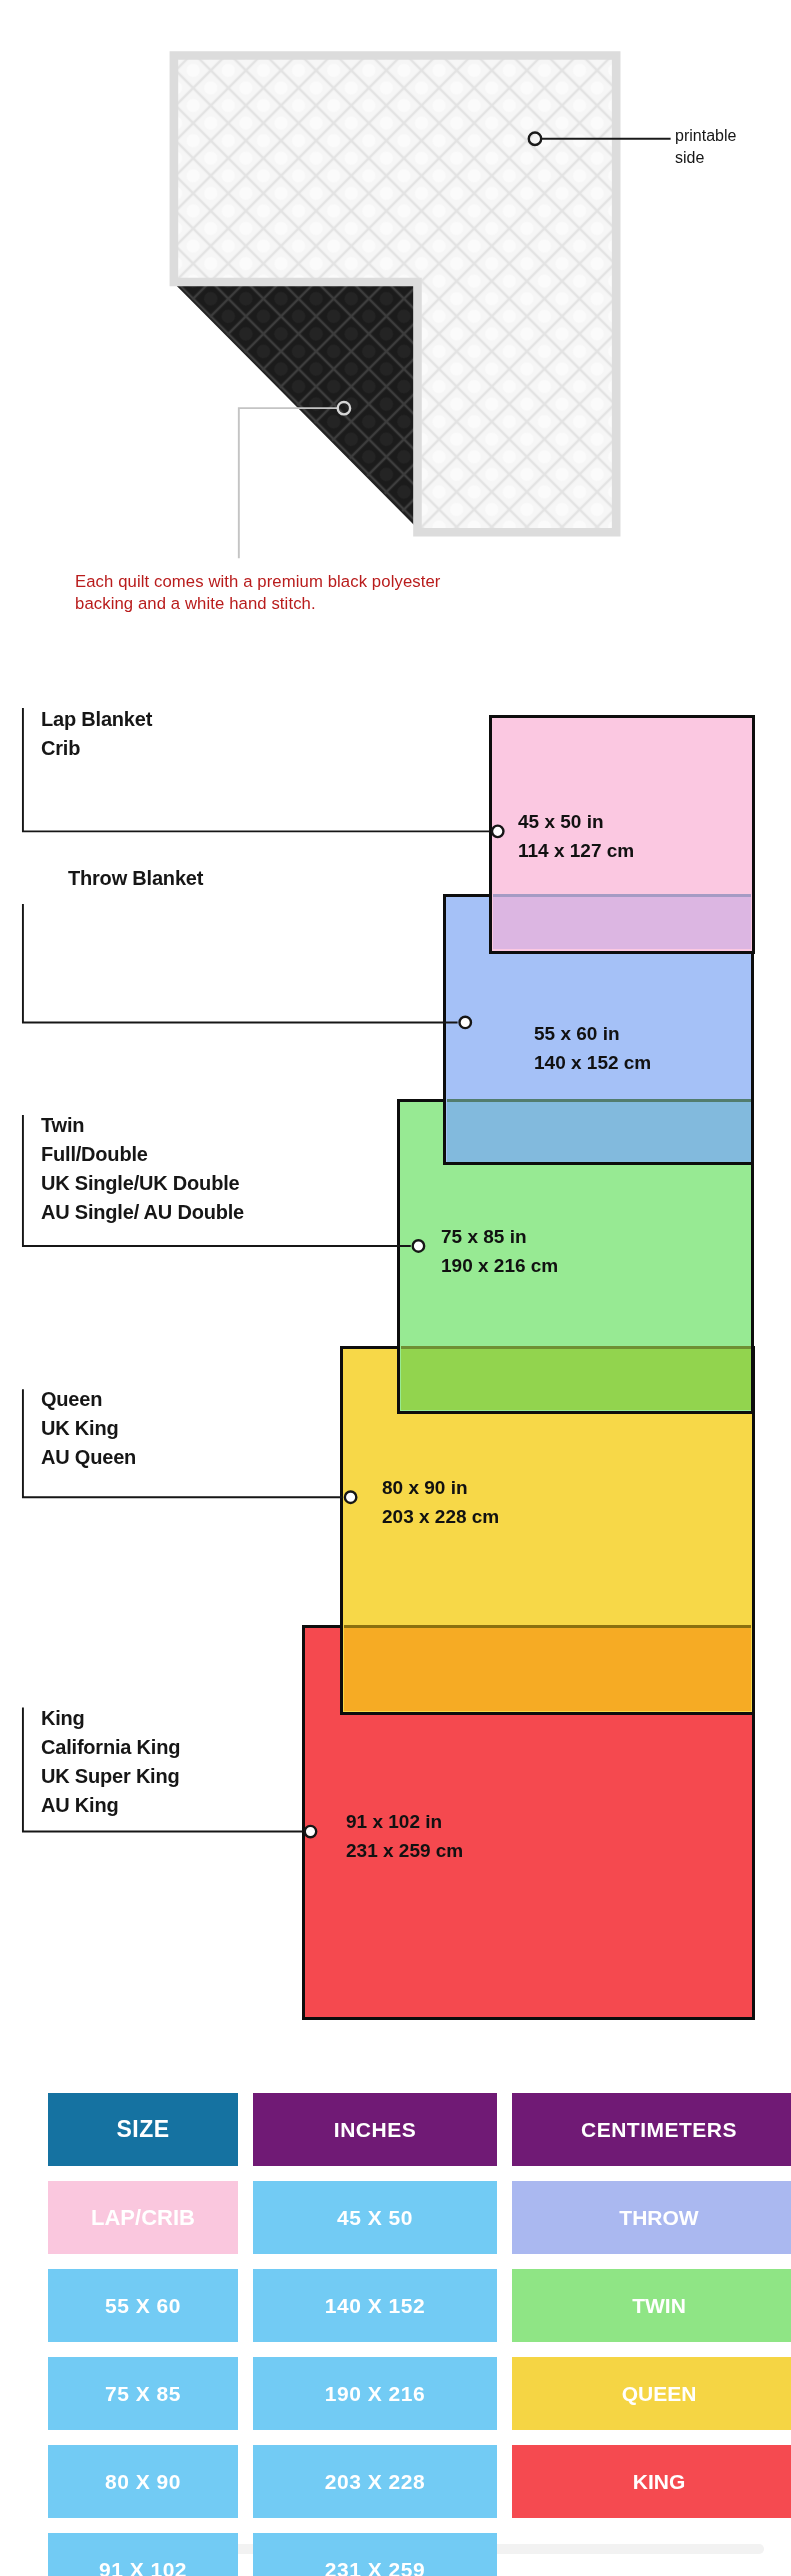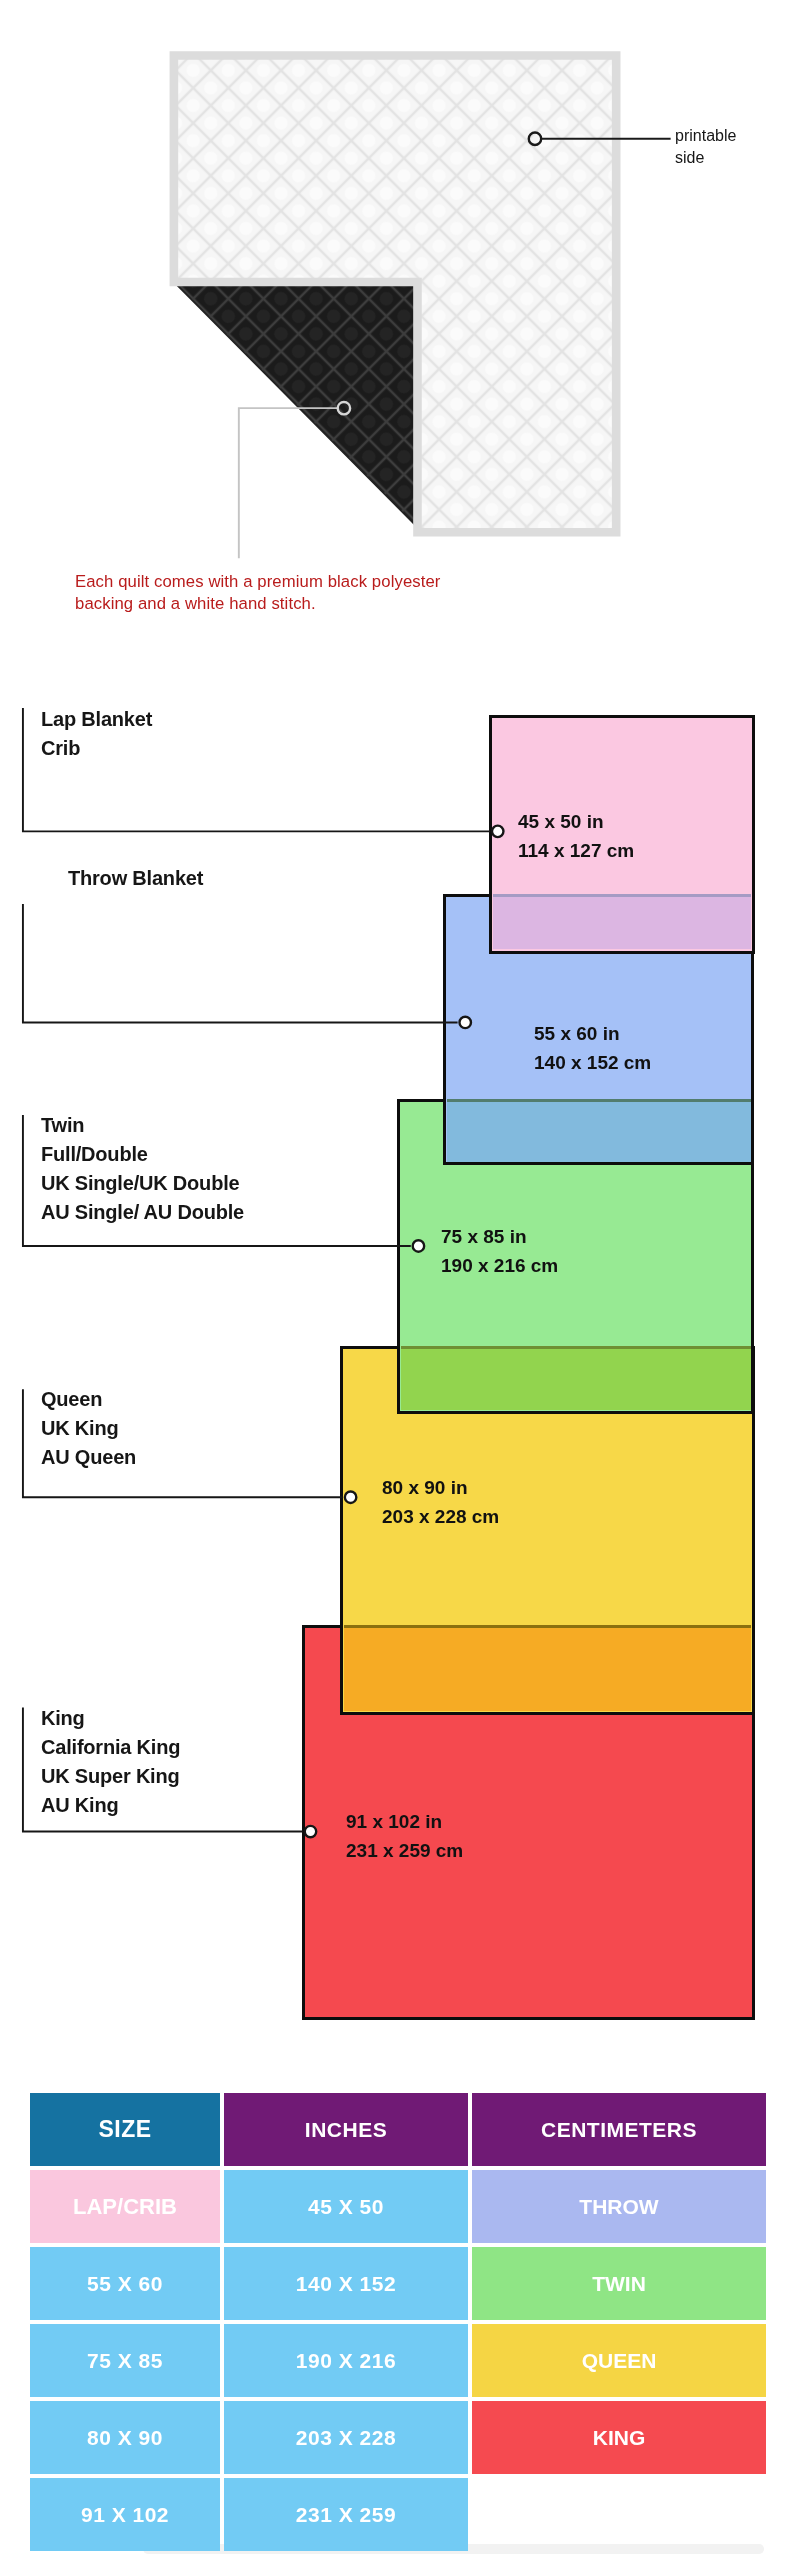--- a/index.html
+++ b/index.html
@@ -39,23 +39,23 @@
   .txt-throw{left:494px;top:1019px;margin-left:40px;}
   .txt-twin {left:441px;top:1222px;}
   .txt-queen{left:382px;top:1473px;}
   .txt-king {left:346px;top:1807px;}
 
   #callout-layer{position:absolute;left:0;top:0;z-index:40;pointer-events:none;}
   #quilt-art{position:absolute;left:0;top:0;z-index:5;}
 
   
   .size-table{
-    position:absolute;left:30px;top:2093px;width:736px;height:455px;
+    position:absolute;left:48px;top:2093px;width:736px;height:455px;
     display:grid;grid-template-columns:190px 244px 294px;grid-template-rows:repeat(6,73px);
-    gap:4px;z-index:30;
+    gap:15px;z-index:30;
   }
   .cell{display:flex;align-items:center;justify-content:center;font-weight:bold;color:#ffffff;}
   .cell.hdr1{background:#1572a1;font-size:23px;letter-spacing:0.5px;}
   .cell.hdr {background:#701a75;font-size:21px;letter-spacing:0.5px;}
   .cell.val {background:#72cbf4;font-size:21px;letter-spacing:0.5px;}
   .cell.sz-lap  {background:#fac7de;font-size:22px;}
   .cell.sz-throw{background:#aab8f0;font-size:21px;}
   .cell.sz-twin {background:#8fe585;font-size:21px;}
   .cell.sz-queen{background:#f5d544;font-size:21px;}
   .cell.sz-king {background:#f54a50;font-size:21px;}

